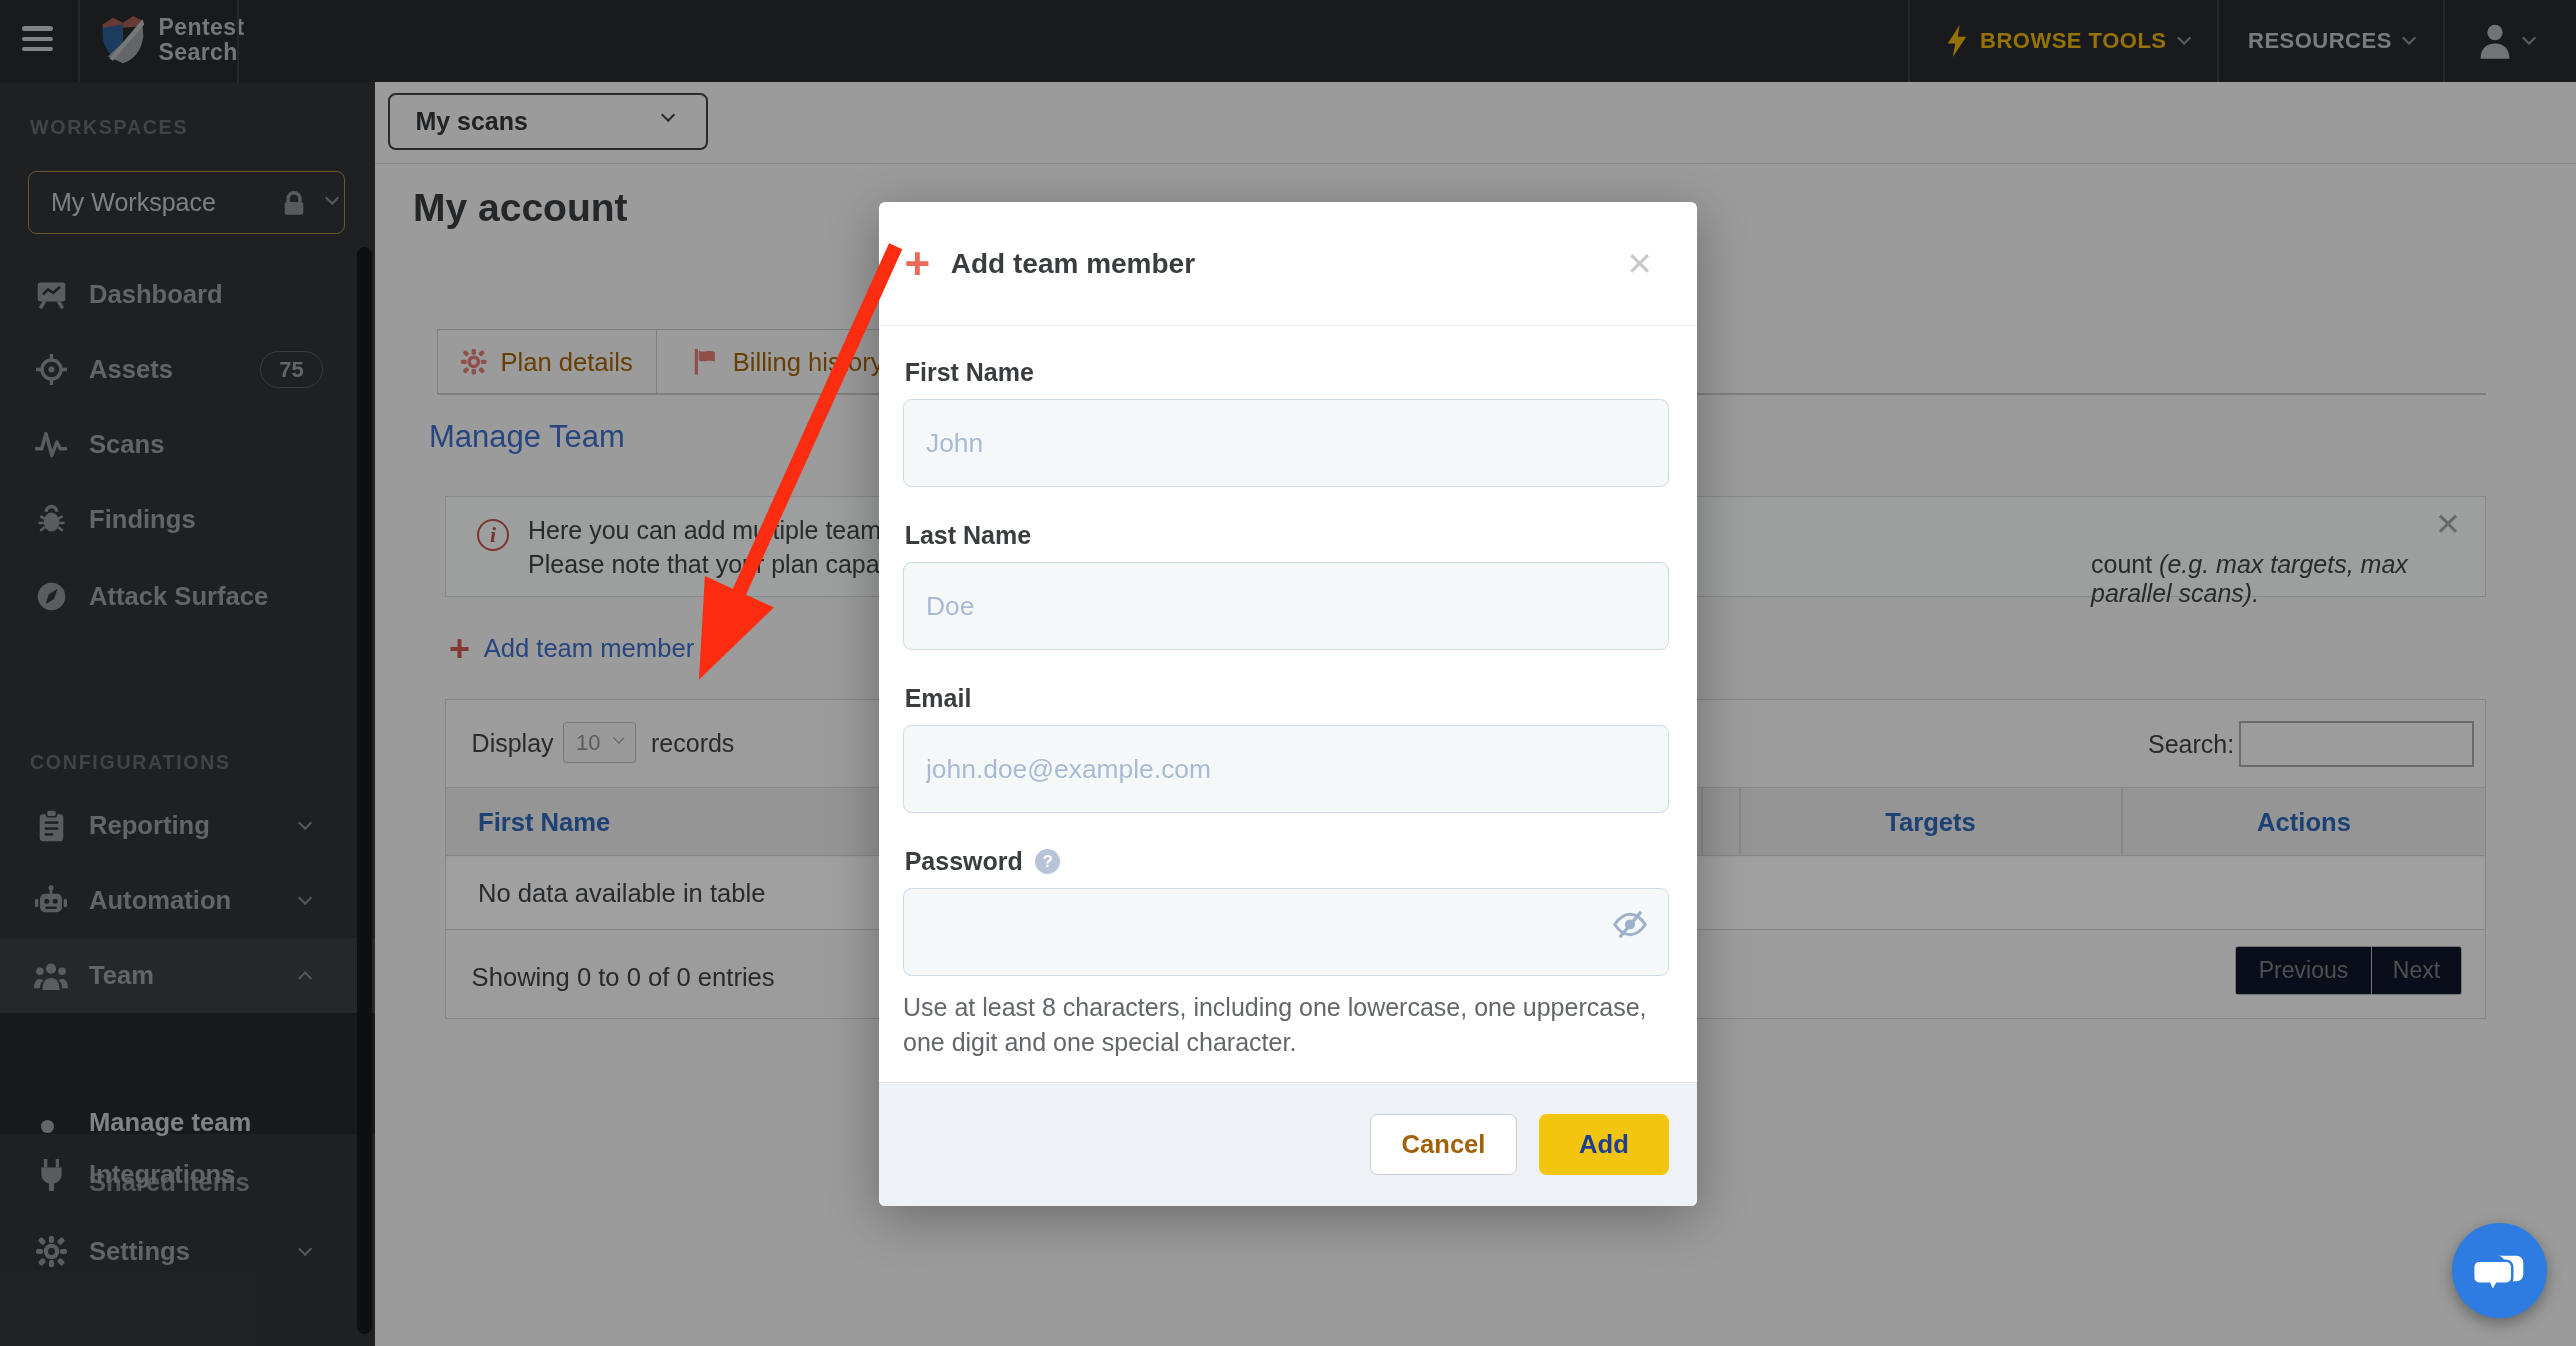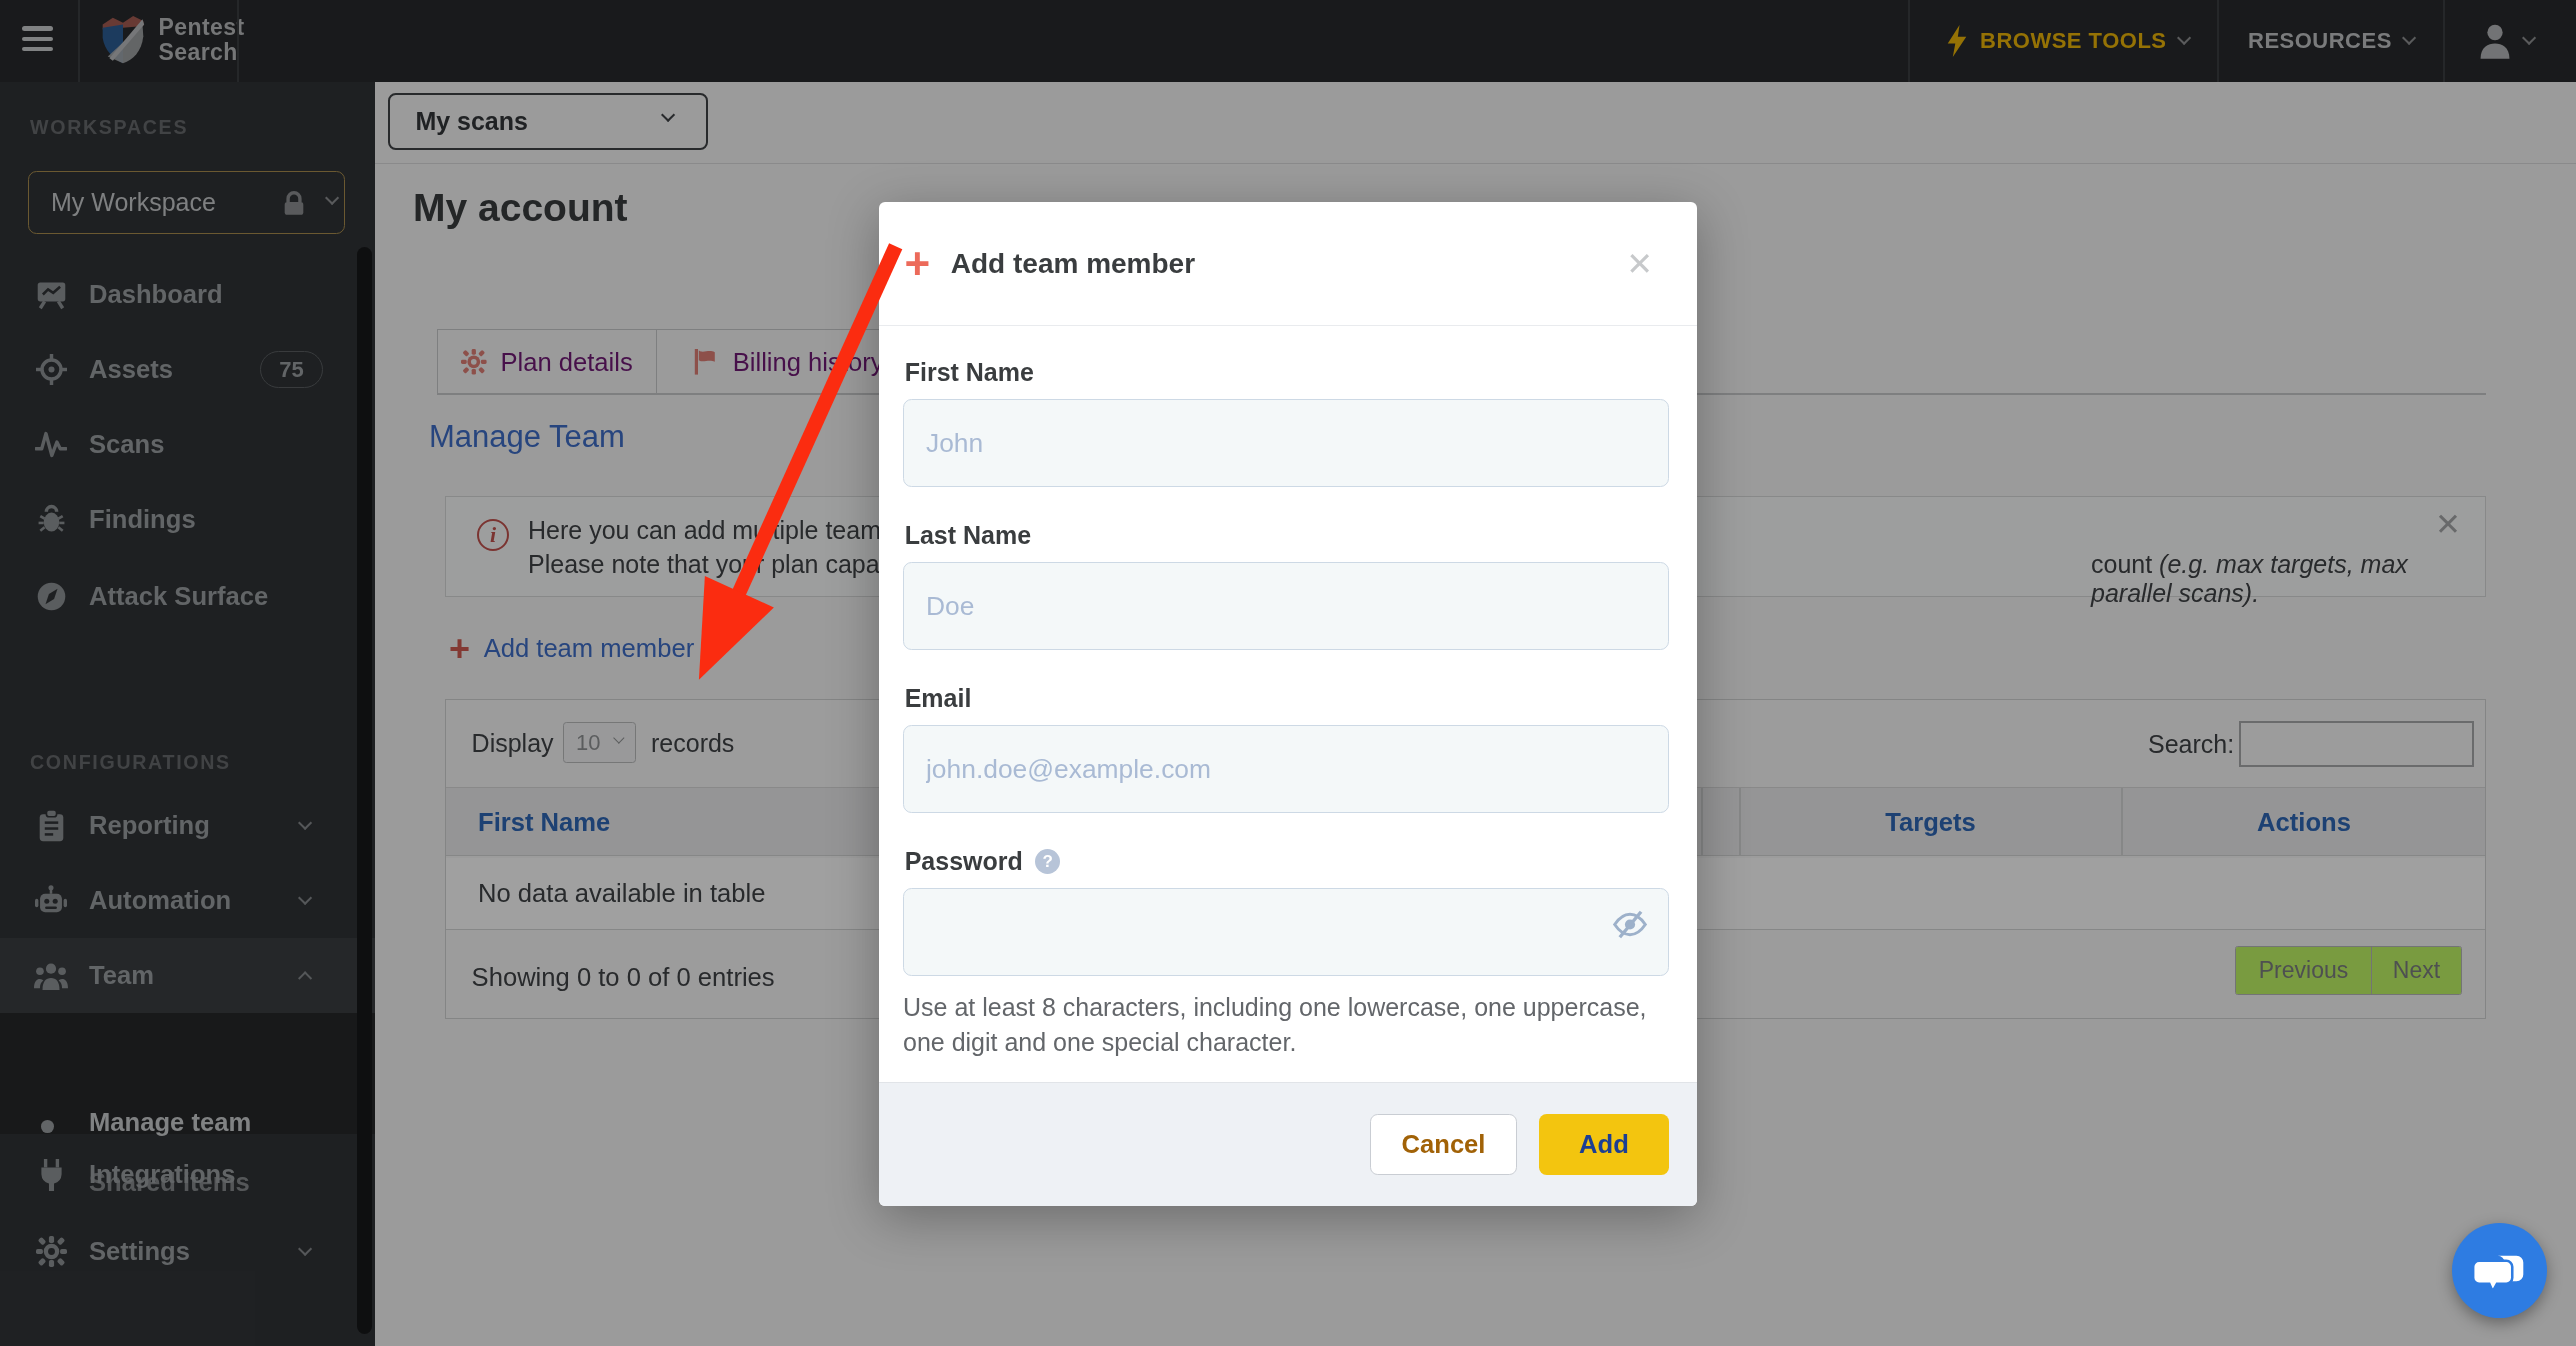--- a/index.html
+++ b/index.html
@@ -30,21 +30,21 @@
   #team-band { position:absolute; left:0; top:856px; width:375px; height:75px; background:#3a3e41; }
   #team-subpanel { position:absolute; left:0; top:931px; width:375px; height:121px; background:#26282a; }
   .subnav-item { position:absolute; left:89px; font-size:25.6px; font-weight:600; cursor:pointer; }
   #side-scrollbar { position:absolute; left:357px; top:165px; width:14.5px; height:1087px; background:#17181a; border-radius:7.7px; }
 
   
   #main { position:absolute; left:375px; top:82px; width:2201px; height:1265px; background:#f2f2f3; }
   #toolbar { position:absolute; left:0; top:0; width:2201px; height:82px; border-bottom:1.7px solid #d8d8d9; }
   #scope-select { position:absolute; left:12.8px; top:11px; width:320px; height:57px; border:2.6px solid #3f4245; border-radius:7.7px; display:flex; align-items:center; font-size:25px; font-weight:600; color:#333639; cursor:pointer; background:transparent; }
   #page-title { position:absolute; left:38px; top:104px; font-size:39px; font-weight:bold; color:#393c3e; }
-  .tab { position:absolute; top:247px; height:66px; border:1.7px solid #c6c7c8; display:flex; align-items:center; justify-content:center; gap:13.6px; font-size:25.6px; color:#701a75; cursor:pointer; }
+  .tab { position:absolute; top:247px; height:66px; border:1.7px solid #c6c7c8; display:flex; align-items:center; justify-content:center; gap:13.6px; font-size:25.6px; color:#a16207; cursor:pointer; }
   #tabs-underline { position:absolute; left:62px; top:311px; width:2049px; height:1.7px; background:#c6c7c8; }
   #section-heading { position:absolute; left:54px; top:337px; font-size:31px; font-weight:500; color:#3d6cc5; }
   #info-box { position:absolute; left:70px; top:414px; width:2041px; height:101px; background:#f6f7f7; border:1.7px solid #d5d6d7; }
   .info-line { position:absolute; font-size:25px; color:#3f4245; }
   #info-icon { position:absolute; left:31px; top:22px; width:32px; height:32px; border:2.6px solid #c0524e; border-radius:50%; color:#c0524e; font-size:22px; font-weight:bold; display:flex; align-items:center; justify-content:center; font-family:"Liberation Serif", serif; font-style:italic; }
   #info-close { position:absolute; right:24px; top:8.5px; font-size:31px; color:#a3a5a7; cursor:pointer; }
   #add-link-row { position:absolute; left:74px; top:552px; display:flex; align-items:center; gap:13.6px; cursor:pointer; }
   #add-plus { color:#cd5a50; font-size:36px; font-weight:bold; line-height:25.6px; }
   #add-link-label { color:#3d6cc5; font-size:25.6px; }
 
@@ -53,21 +53,21 @@
   #tb-bar { position:absolute; left:0; top:0; width:100%; height:88px; border-bottom:1.7px solid #d6d6d7; }
   .tb-text { font-size:25px; color:#3f4245; }
   #display-select { position:absolute; left:117px; top:22px; width:73px; height:41px; border:1.7px solid #b9babb; border-radius:3.4px; background:#f0f0f1; display:flex; align-items:center; color:#8f9294; font-size:22px; cursor:pointer; }
   #search-input { position:absolute; left:1793px; top:20.5px; width:235px; height:46px; border:2.6px solid #a7a8aa; background:transparent; font-size:24px; padding:0 12px; color:#3f4245; }
   #tb-head { position:absolute; left:0; top:88px; width:100%; height:68px; background:#e9eaeb; border-bottom:1.7px solid #d2d3d4; }
   .th { position:absolute; top:0; height:68px; display:flex; align-items:center; font-size:25.6px; font-weight:bold; color:#2e66b5; cursor:pointer; }
   .th-div { position:absolute; top:0; width:1.7px; height:68px; background:#d2d3d4; }
   #tb-empty { position:absolute; left:0; top:158px; width:100%; height:72px; background:#fafbfb; border-bottom:1.7px solid #d2d3d4; display:flex; align-items:center; }
   #tb-foot { position:absolute; left:0; top:232px; width:100%; height:88px; }
   #pager { position:absolute; left:1789px; top:13.6px; display:flex; height:49px; border:1.7px solid #b5b6b7; border-radius:2.6px; overflow:hidden; }
-  .pg-btn { height:100%; display:flex; align-items:center; justify-content:center; font-size:23px; color:#7a7d7f; background:#bef264; cursor:pointer; }
+  .pg-btn { height:100%; display:flex; align-items:center; justify-content:center; font-size:23px; color:#7a7d7f; background:#0f172a; cursor:pointer; }
 
   
   #dim-overlay { position:absolute; left:0; top:0; width:2576px; height:1346px; background:rgba(0,0,0,.36); z-index:40; }
   #modal { position:absolute; left:879px; top:202px; width:818px; z-index:50; background:#fff; border-radius:6px; box-shadow:0 12px 51px rgba(0,0,0,.3); }
   #modal-header { height:124px; display:flex; align-items:center; padding:0 44px 0 25.6px; border-bottom:1.7px solid #e9ebee; }
   #modal-plus { color:#ec6a5a; font-size:44px; font-weight:bold; margin-right:20.5px; line-height:34px; }
   #modal-title { font-size:28px; font-weight:bold; color:#3a3d3f; }
   #modal-close { margin-left:auto; font-size:32px; color:#c7c9cb; cursor:pointer; font-weight:300; }
   #modal-body { padding:32px 28px 0 24px; }
   .fld-label { font-size:25px; color:#3a3d3f; font-weight:600; margin:0 0 12px 1.7px; display:flex; align-items:center; gap:12px; }

